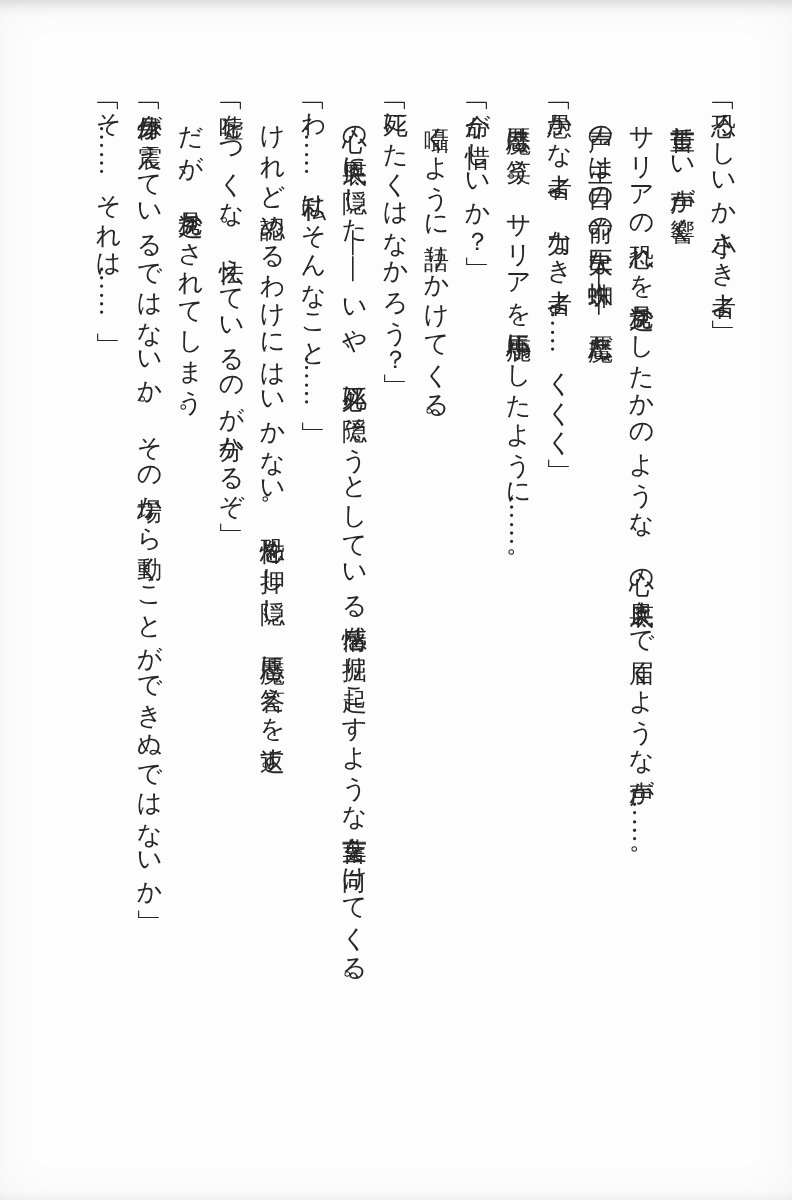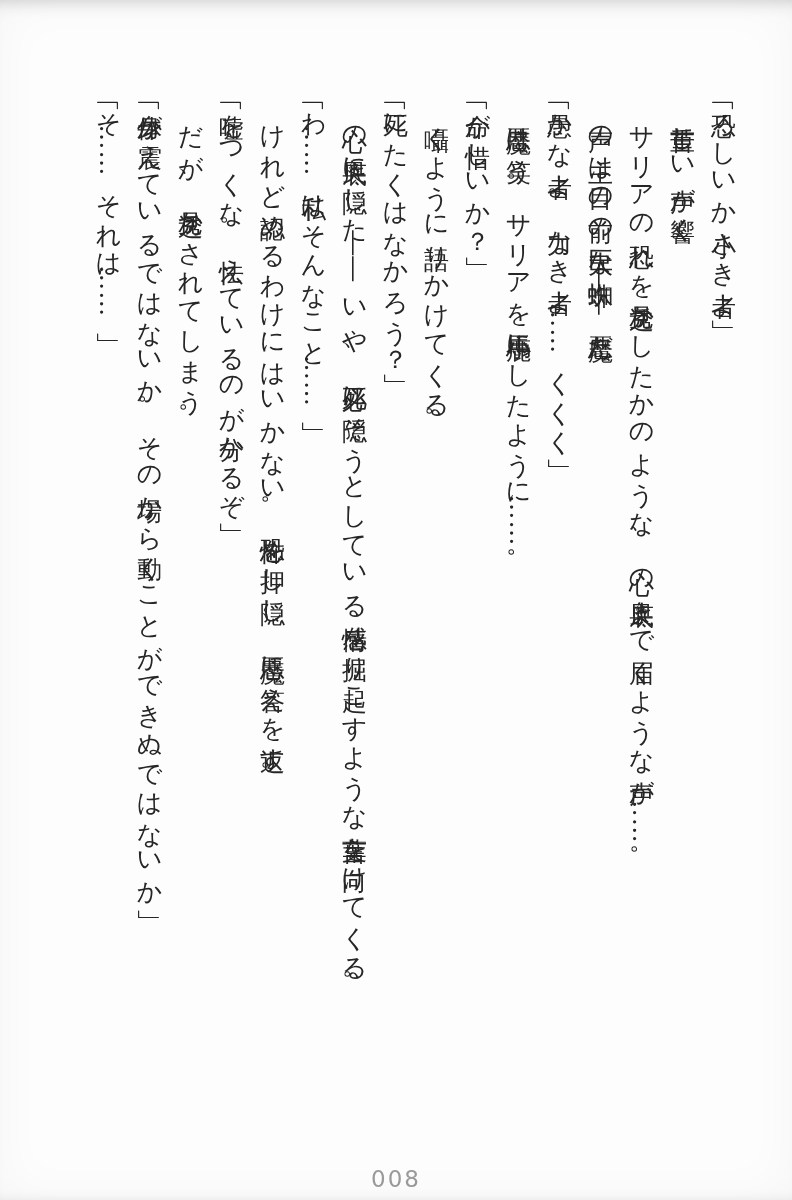--- a/index.html
+++ b/index.html
@@ -90,15 +90,14 @@
       <p class="dialogue">「死にたくはなかろう？」</p>
       <p class="narration">心の奥底に隠した――いや、必死に隠そうとしている感情を掘り起こすような言葉を向けてくる。</p>
       <p class="dialogue">「わ……私はそんなこと……」</p>
       <p class="narration">けれど認めるわけにはいかない。恐怖を押し隠し、悪魔に答えを返す。</p>
       <p class="dialogue">「嘘をつくな。怯えているのが分かるぞ」</p>
       <p class="narration">だが、見透かされてしまう。</p>
       <p class="dialogue">「身体が震えているではないか。その場から動くことができぬではないか」</p>
       <p class="dialogue">「そ……それは……」</p>
     </div>
 
-  <div class="page-number">008</div>
 
 </div>
 
 </body></html>

